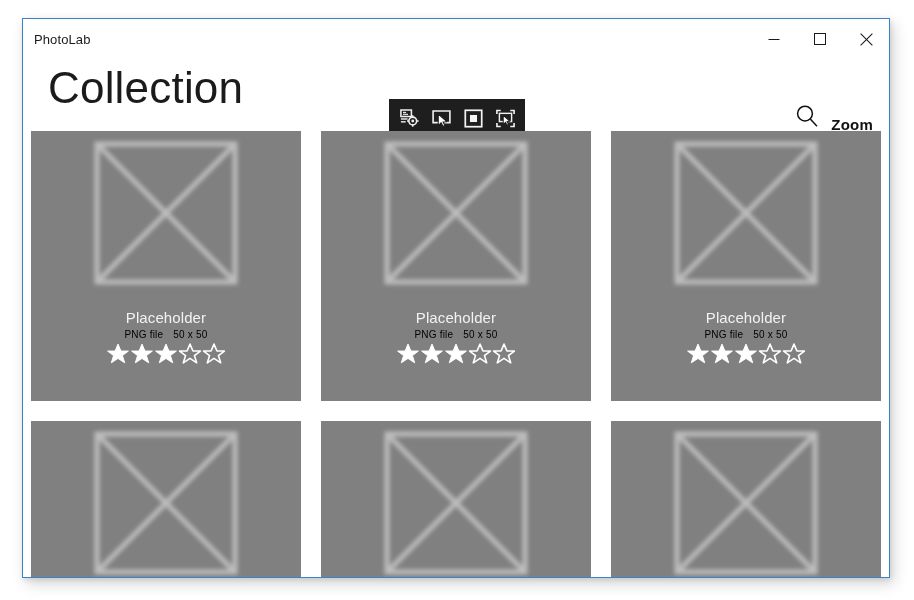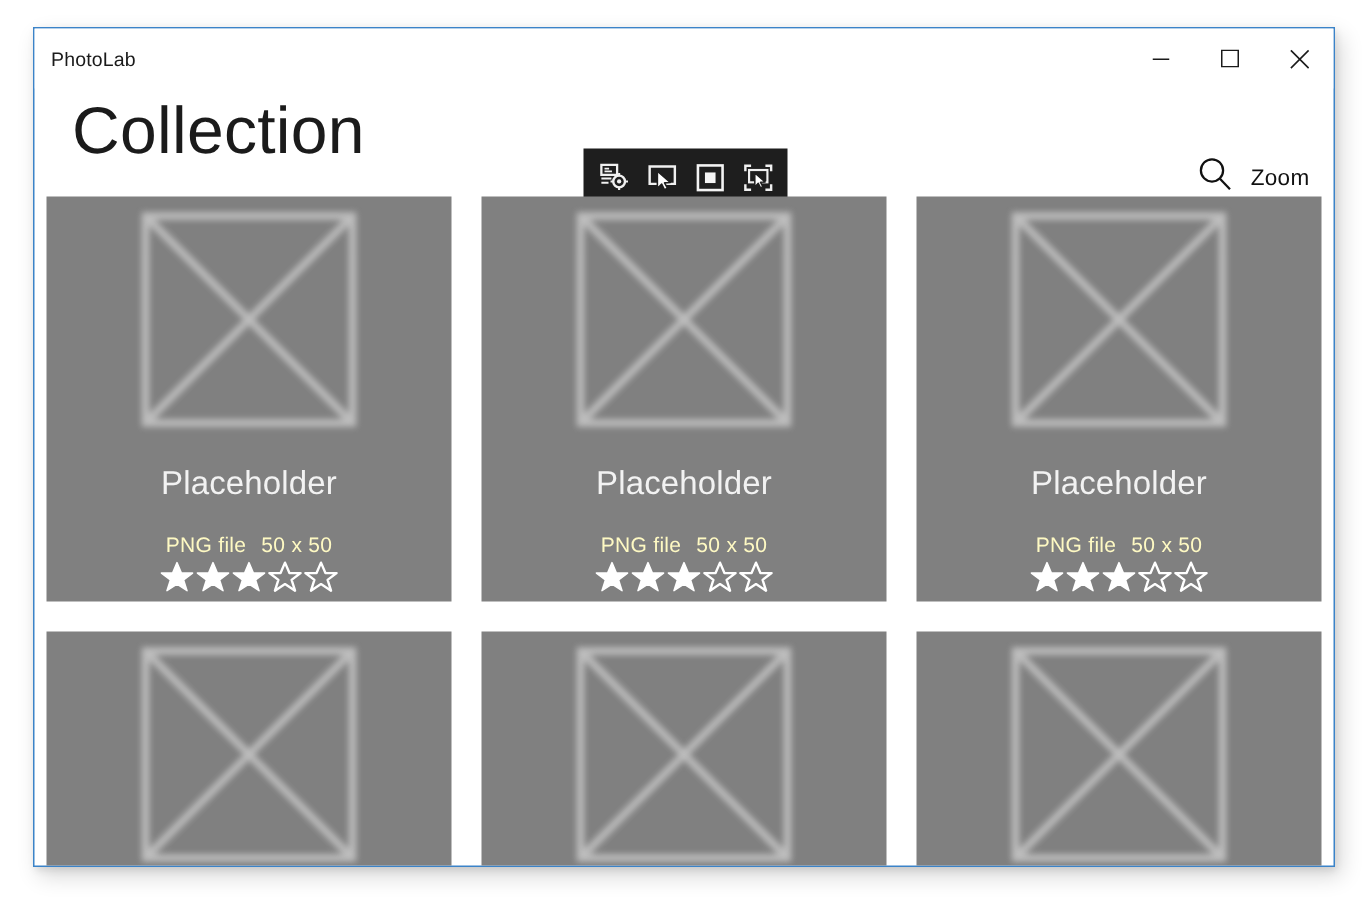--- a/index.html
+++ b/index.html
@@ -120,23 +120,24 @@
     height: 3px;
     background: #5a5a5a;
   }
 
   
   #zoom-action {
     position: absolute;
     right: 16px;
     top: 44px;
     display: flex;
-    align-items: center;
+    align-items: flex-end;
     gap: 11px;
     cursor: default;
+    font-weight: bold;
   }
   #zoom-label {
     font-size: 15px;
     color: #111;
     letter-spacing: .2px;
   }
 
   
   #collection-grid {
     position: absolute;
@@ -174,30 +175,30 @@
 
   .card-meta {
     position: absolute;
     left: 0;
     right: 0;
     top: 178px;
     text-align: center;
     color: #ffffff;
   }
   .card-name {
-    font-size: 22px;
+    font-size: 15px;
     font-weight: 400;
     color: #f2f2f2;
     line-height: 1.15;
     letter-spacing: .1px;
   }
   .card-details {
-    font-size: 14px;
-    color: #fef9c3;
-    margin-top: 21px;
+    font-size: 10px;
+    color: #000000;
+    margin-top: 3px;
     letter-spacing: .2px;
   }
   .card-details .sep { display: inline-block; width: 10px; }
   .card-rating {
     margin-top: 2px;
     display: flex;
     justify-content: center;
     align-items: center;
     gap: 0px;
   }

